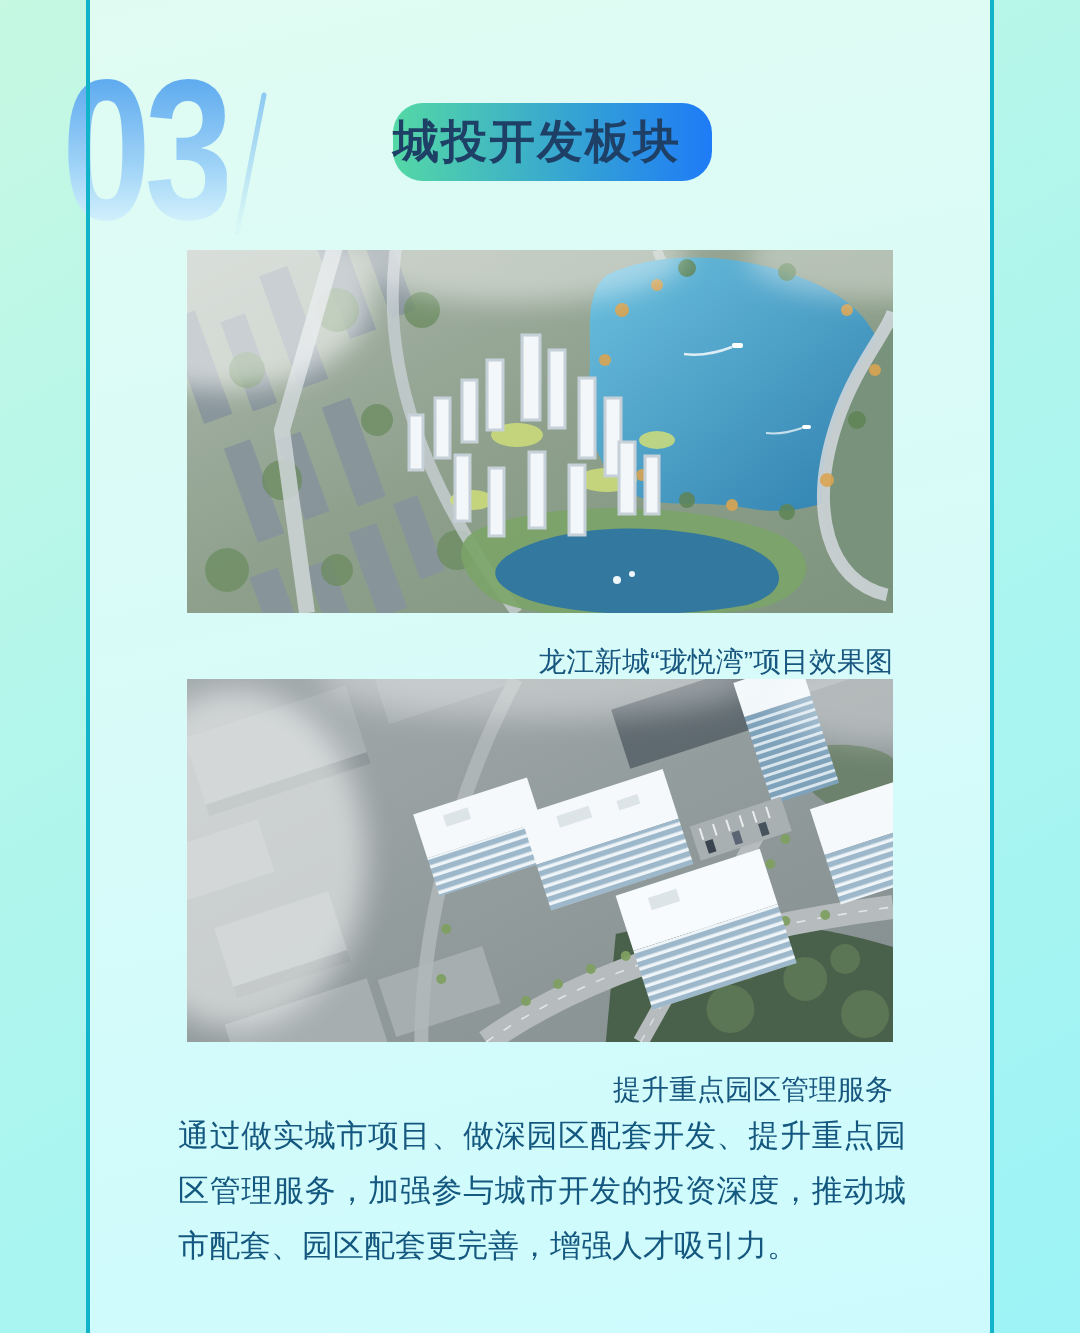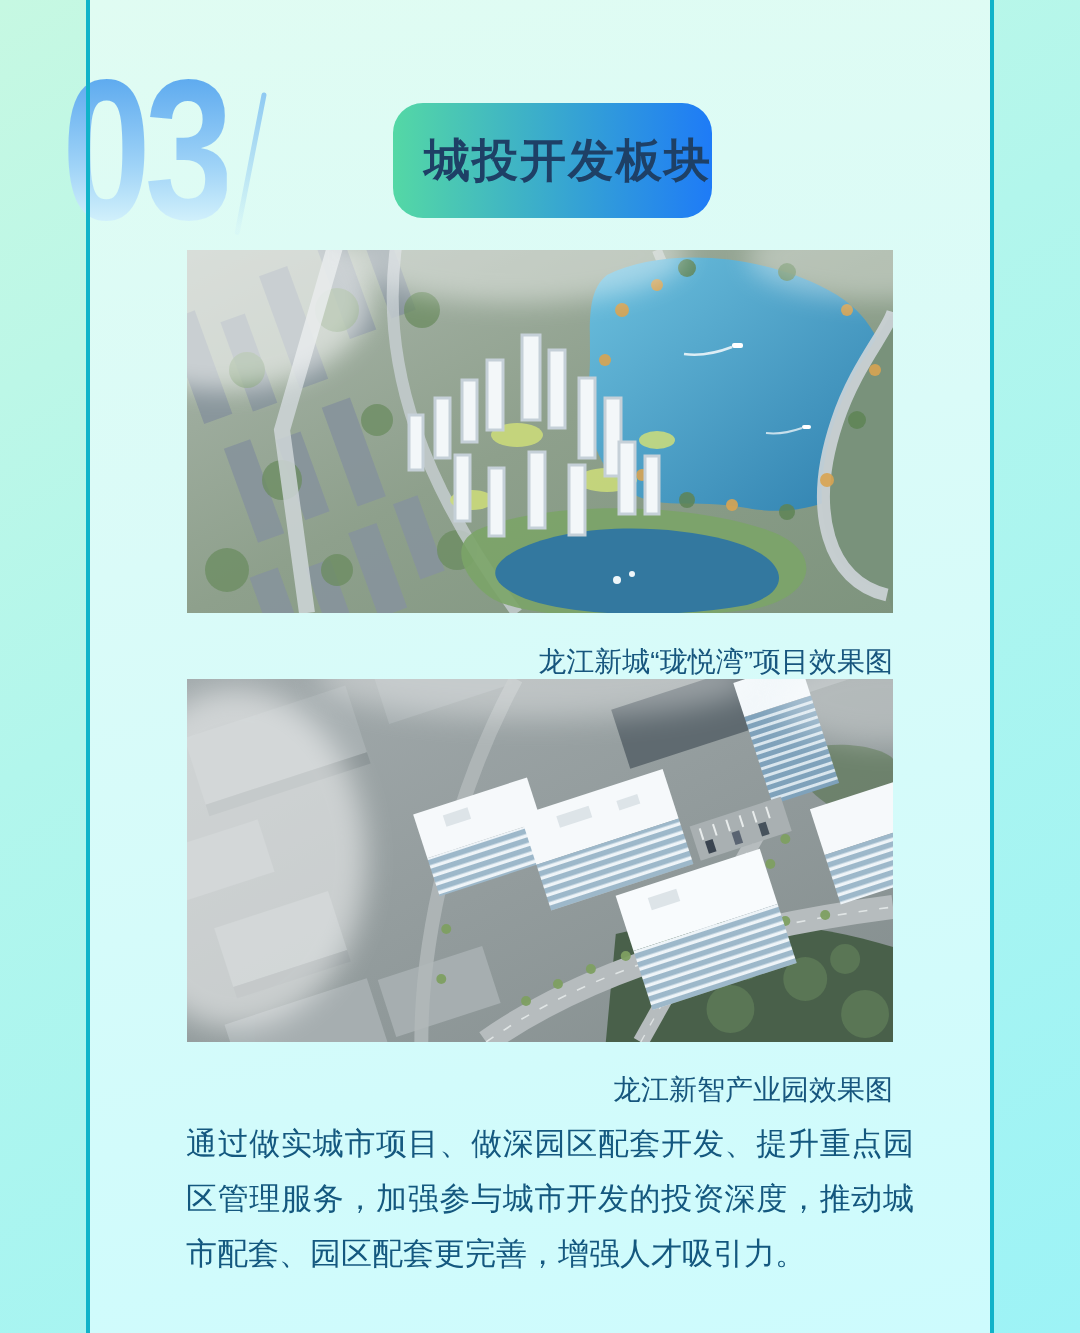--- a/index.html
+++ b/index.html
@@ -26,22 +26,22 @@
       background:linear-gradient(180deg,#55a5ee 8%,#9fd3f7 58%,#d9f5fc 90%);
       -webkit-background-clip:text;background-clip:text;color:transparent;
     }
   }
   .slash{
     position:absolute;left:262px;top:92px;width:5px;height:145px;z-index:2;
     background:linear-gradient(180deg,#8ec9f2 0%,rgba(190,228,250,.15) 95%);
     transform:rotate(11deg);transform-origin:top left;border-radius:3px;
   }
   .badge{
-    position:absolute;left:393px;top:103px;width:319px;height:115px;z-index:3;
-    border-radius:30px;display:flex;align-items:center;justify-content:flex-end;
+    position:absolute;left:393px;top:103px;width:319px;height:78px;z-index:3;
+    border-radius:30px;display:flex;align-items:center;justify-content:flex-start;
     background:linear-gradient(90deg,var(--badge-start,#54d8a5) 0%,var(--badge-end,#1e7bf7) 100%);
   }
   .badge span{
     font-size:46px;font-weight:700;letter-spacing:2px;
     color:var(--badge-text,#1e4066);
   }
   .fig{
     position:absolute;left:187px;width:706px;height:363px;margin:0;z-index:3;
     overflow:hidden;background:#8a9a88;
   }
@@ -50,21 +50,21 @@
   .fig svg{display:block;width:100%;height:100%;}
   .caption{
     position:absolute;left:187px;width:706px;z-index:3;
     text-align:right;font-size:28px;font-weight:500;line-height:34px;
     color:var(--caption-text,#17567e);
     margin-top:28px;
   }
   .cap1{top:617px;}
   .cap2{top:1045px;}
   .body-text{
-    position:absolute;left:178px;top:1108px;width:728px;z-index:3;margin:8px;
+    position:absolute;left:178px;top:1108px;width:728px;z-index:3;margin:0;
     font-size:31px;line-height:55px;font-weight:500;
     color:var(--body-text,#14587f);
     text-align:justify;text-justify:inter-ideograph;
   }
 </style>
 </head>
 <body>
 
 <div class="panel"></div>
 <div class="vline left"></div>
@@ -298,15 +298,15 @@
       <rect x="520" y="194" width="8" height="13" fill="#3a4450"></rect>
         <rect x="548" y="194" width="8" height="13" fill="#5a6472"></rect>
         <rect x="576" y="194" width="8" height="13" fill="#46525c"></rect>
     </g>
 
     <ellipse cx="50" cy="180" rx="130" ry="170" fill="#ffffff" opacity=".5" filter="url(#soft2)"></ellipse>
     <ellipse cx="350" cy="0" rx="220" ry="40" fill="#ffffff" opacity=".35" filter="url(#soft2)"></ellipse>
     <ellipse cx="700" cy="20" rx="110" ry="45" fill="#ffffff" opacity=".3" filter="url(#soft2)"></ellipse>
   </svg>
 </figure>
-<div class="caption cap2">龙江新智产业园效果图</div>
+<div class="caption cap2">提升重点园区管理服务</div>
 
 <p class="body-text">通过做实城市项目、做深园区配套开发、提升重点园区管理服务，加强参与城市开发的投资深度，推动城市配套、园区配套更完善，增强人才吸引力。</p>
 
 </body></html>

